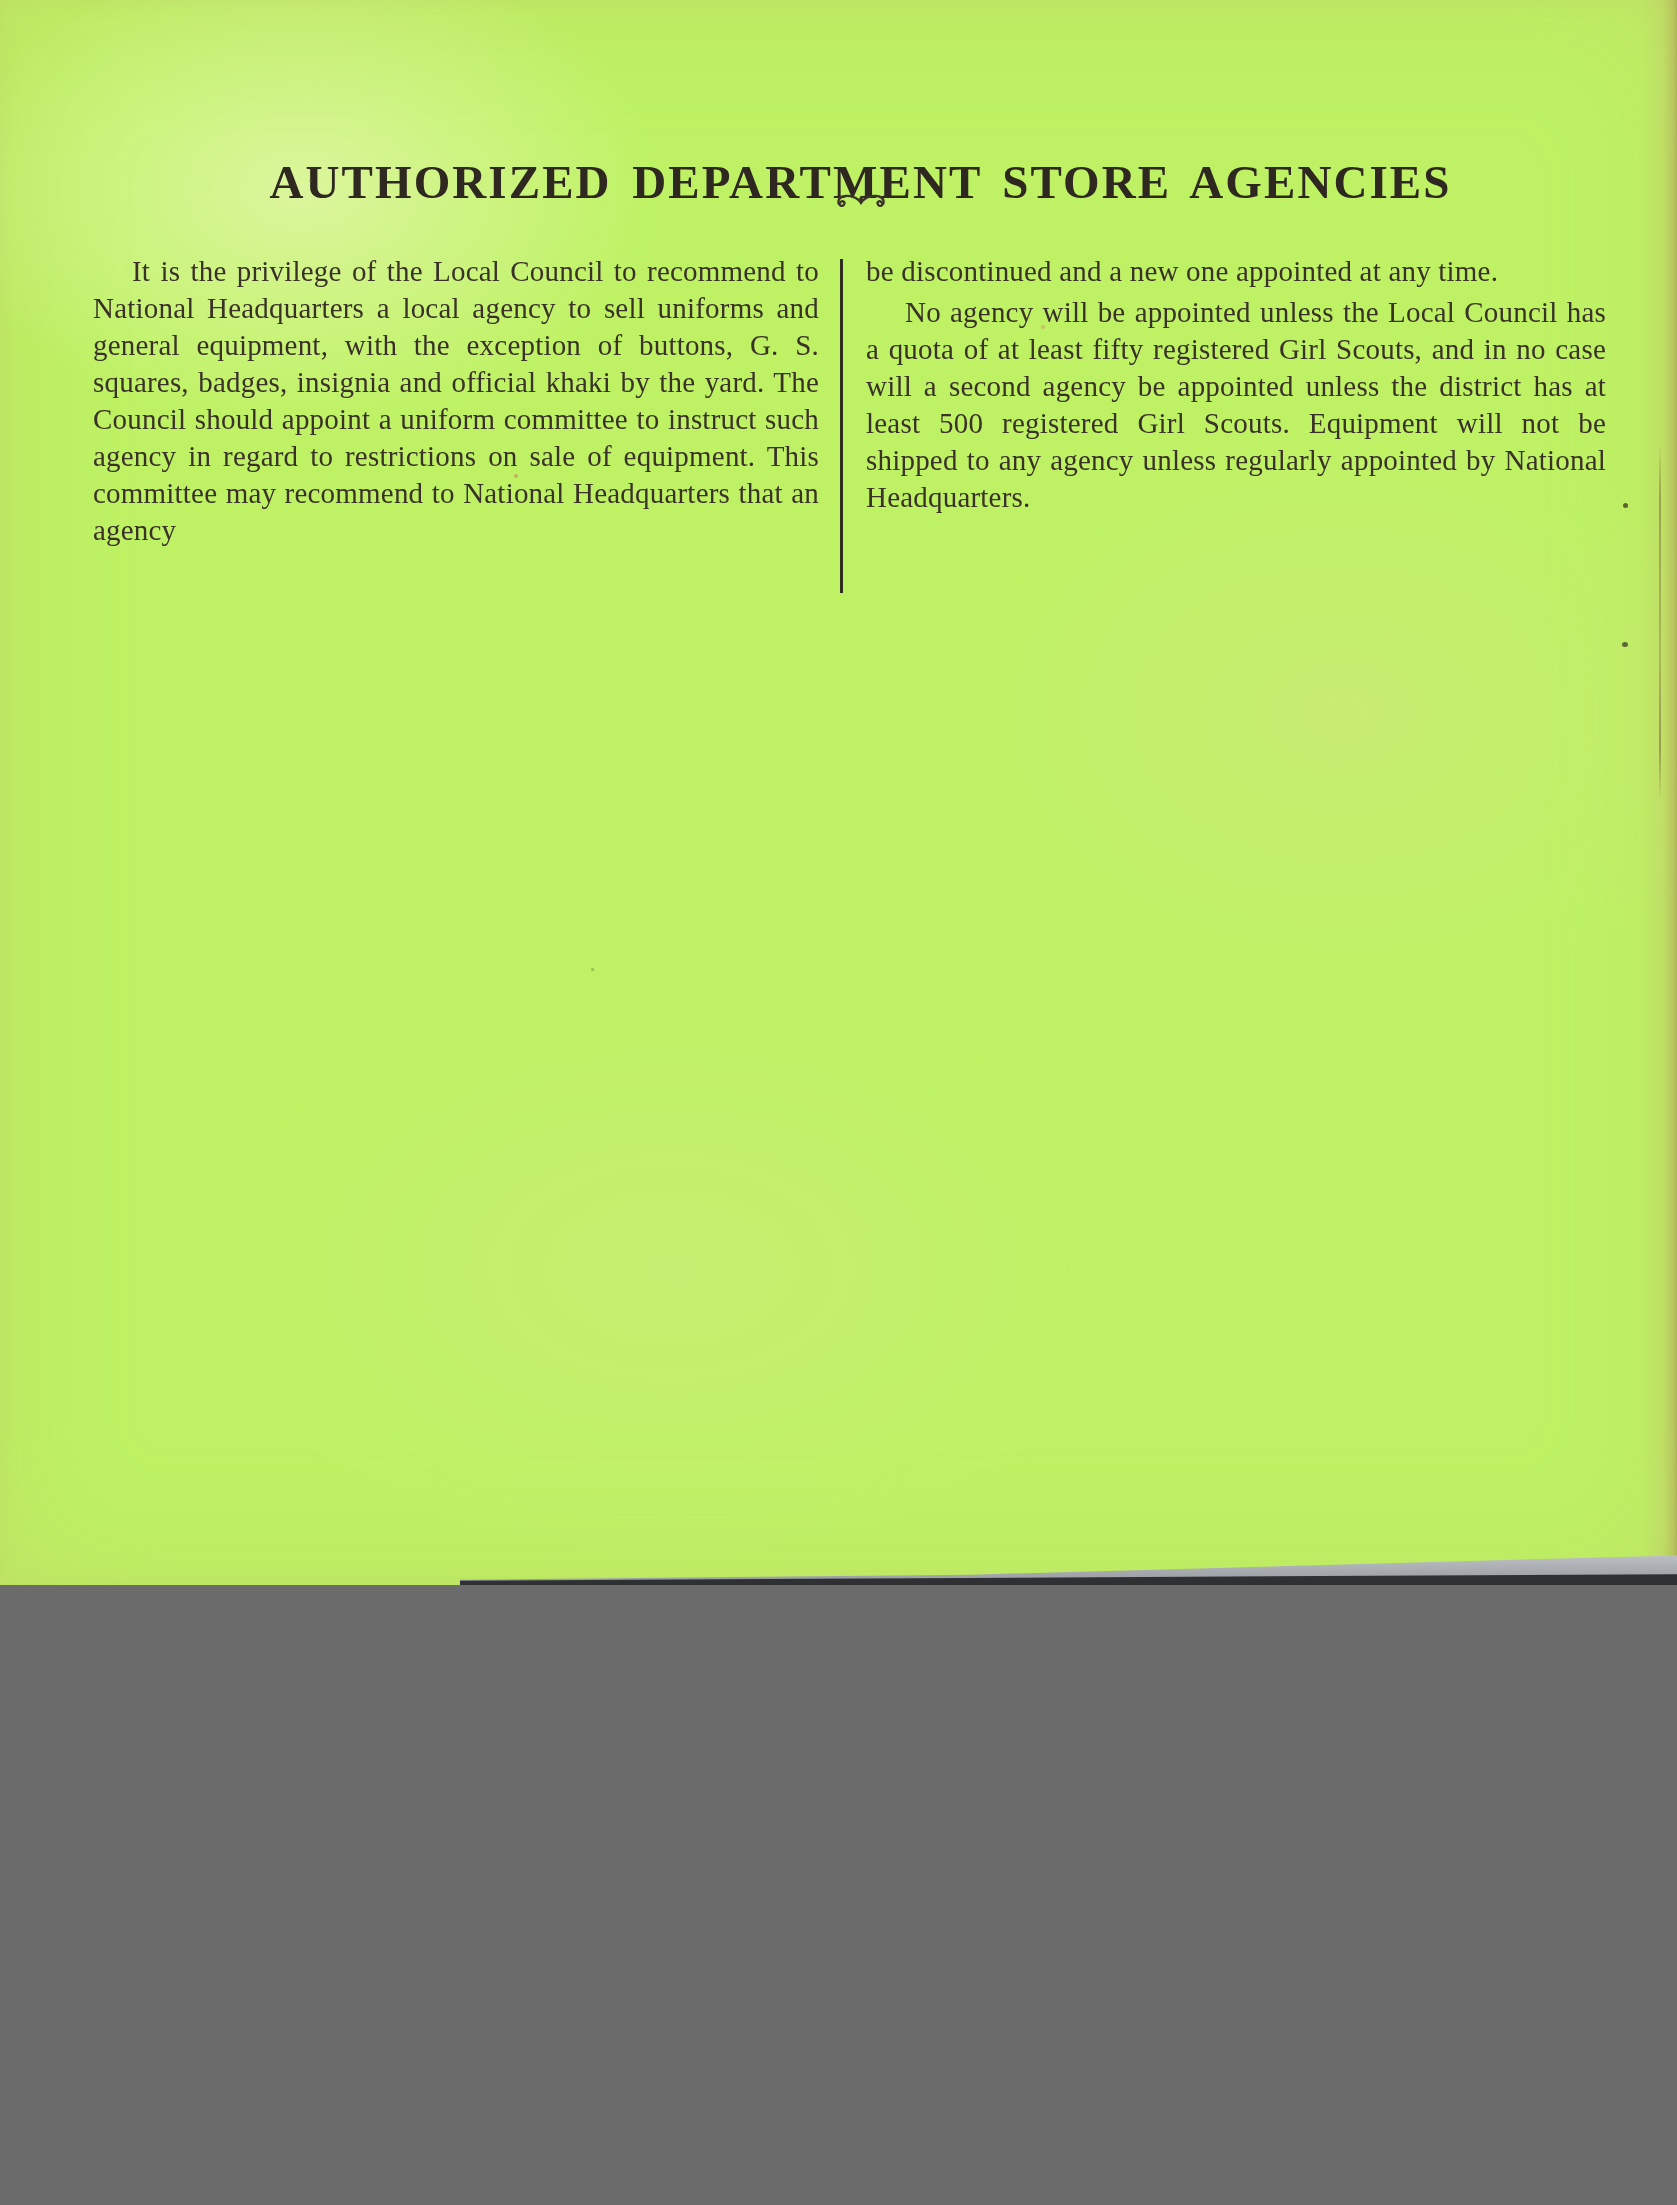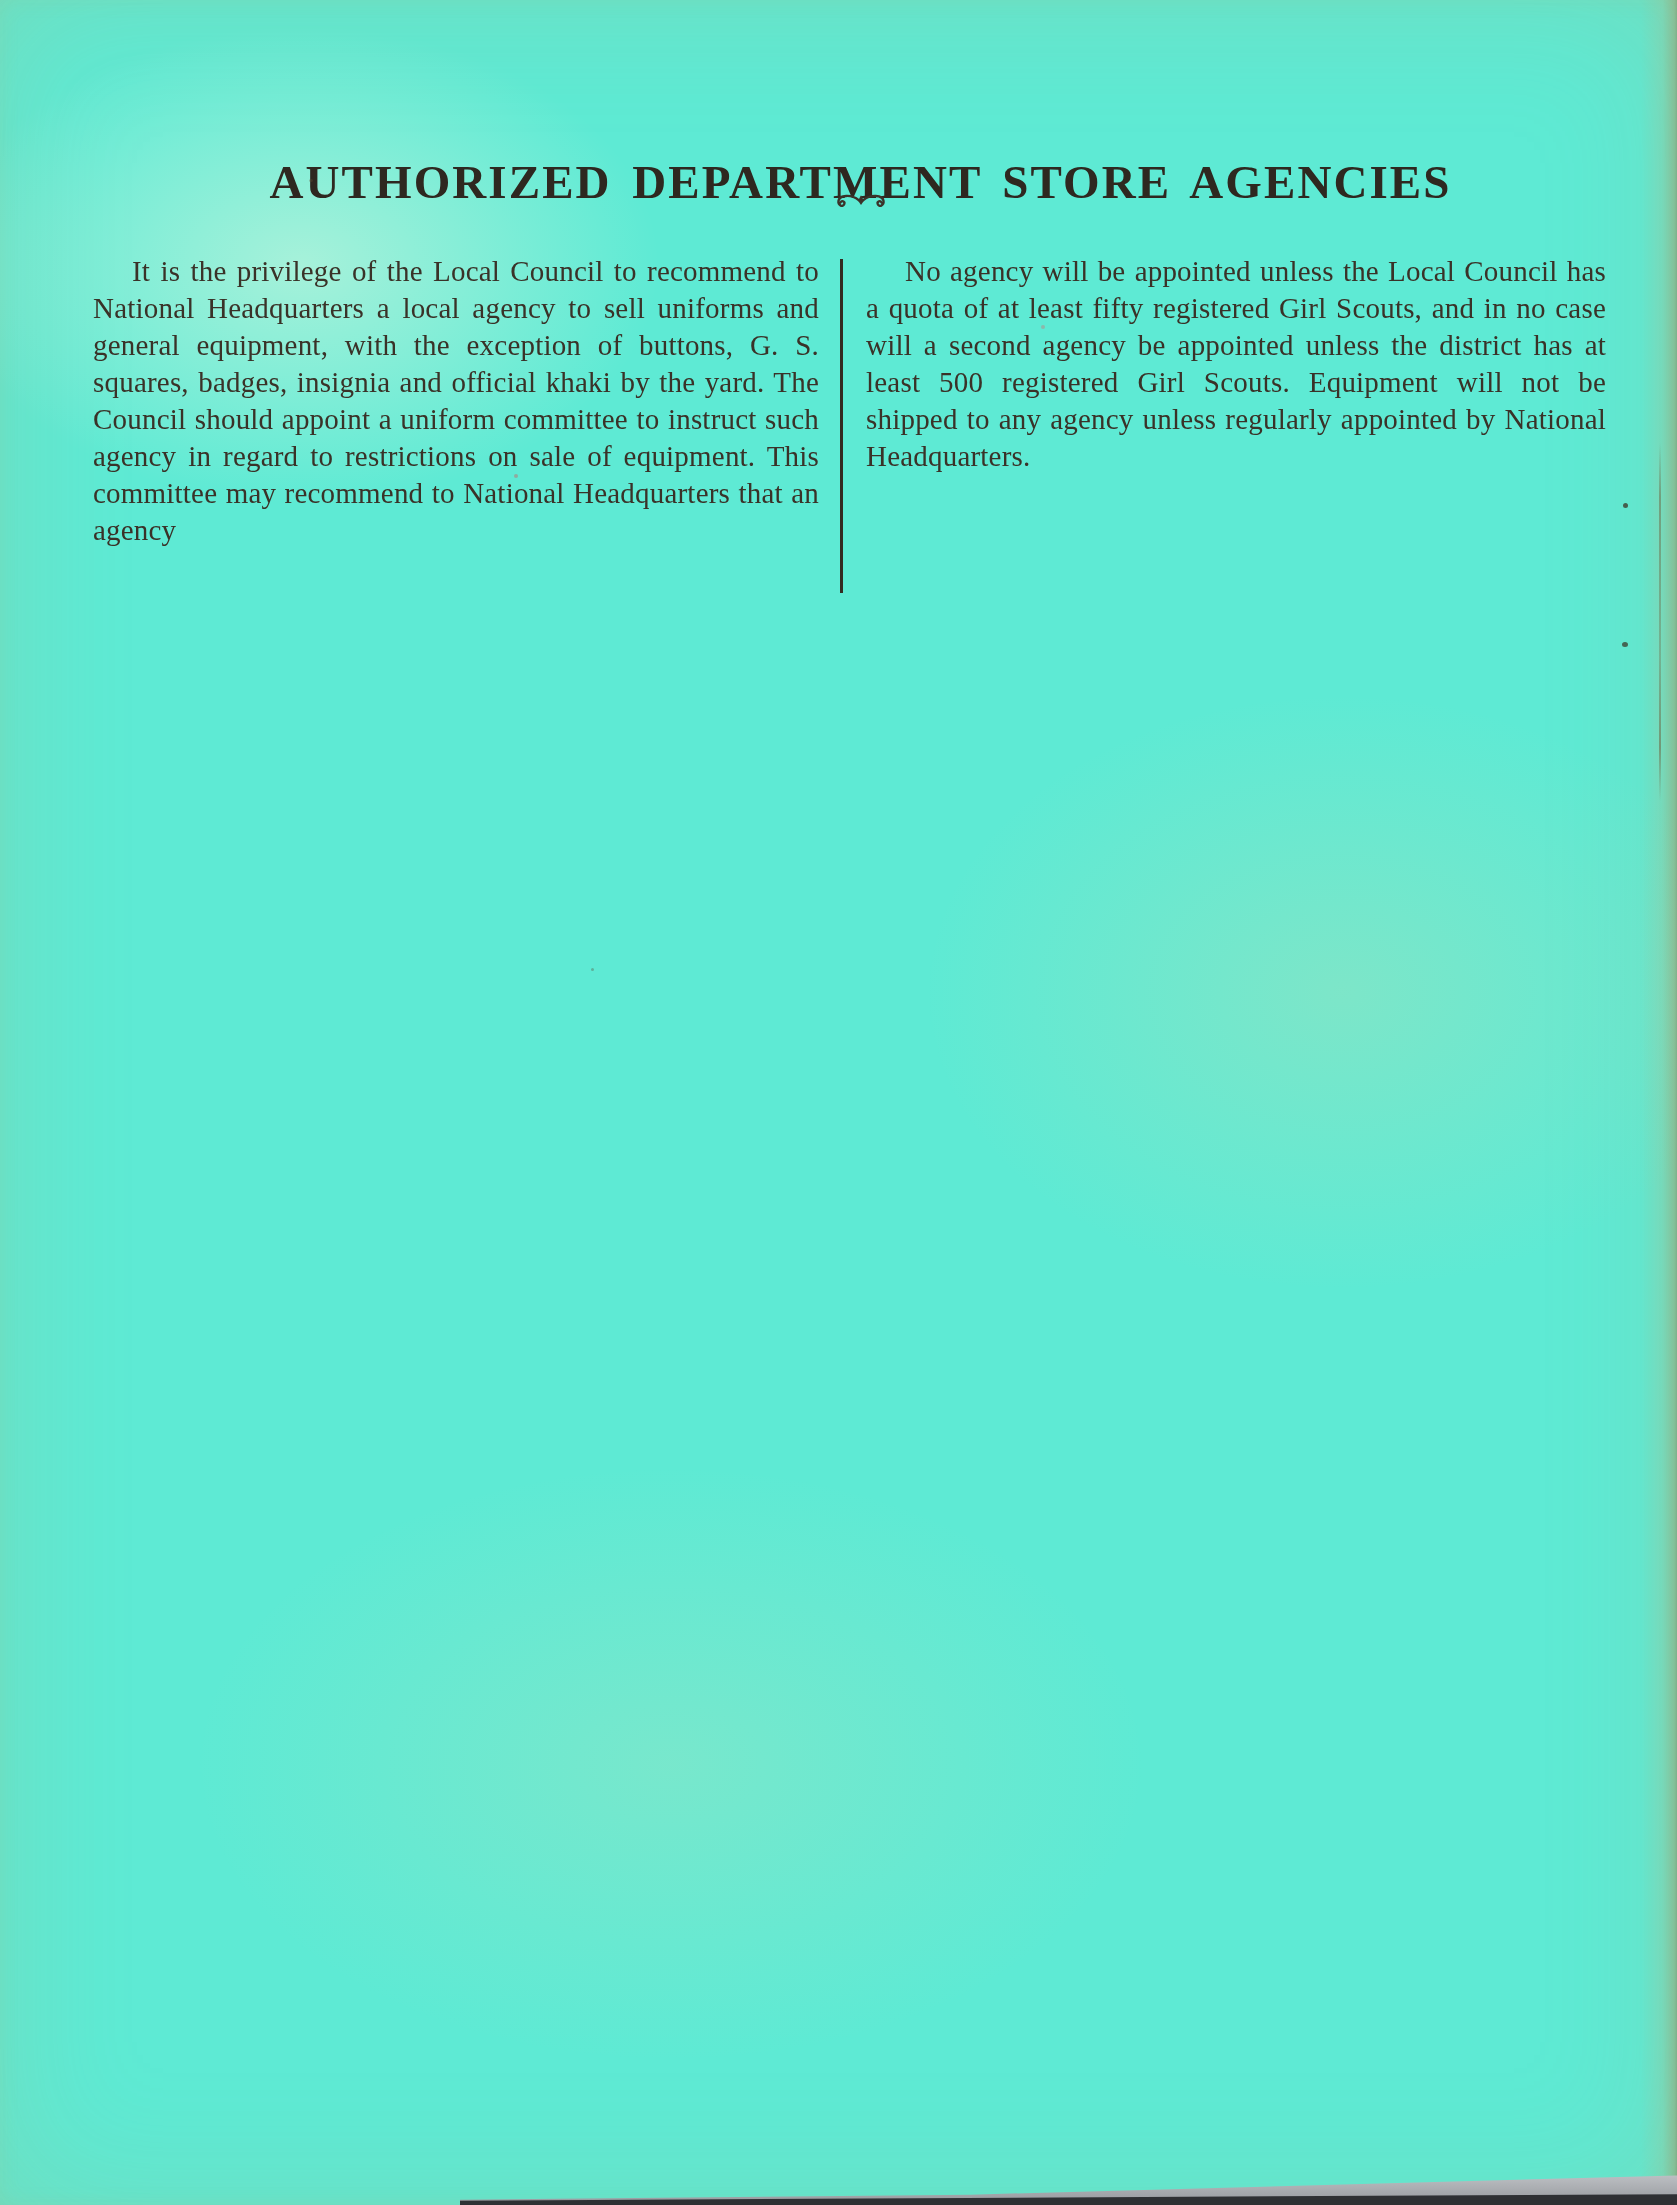--- a/index.html
+++ b/index.html
@@ -3,22 +3,22 @@
 <meta charset="utf-8">
 <style>
   html, body {
     margin: 0;
     padding: 0;
     background: #6b6b6b;
   }
   .page {
     position: relative;
     width: 1677px;
-    height: 2205px;
-    background: #5eead4;
+    height: 1585px;
+    background: #bef264;
     box-shadow: inset 0 0 136px rgba(195,165,100,0.20), inset 0 0 20.4px rgba(200,175,110,0.12);
     overflow: hidden;
     font-family: "Liberation Serif", "DejaVu Serif", serif;
     color: #3a3228;
   }
   
   .page::before {
     content: "";
     position: absolute;
     inset: 0;
@@ -164,20 +164,21 @@
         <path d="M36 7.5 L39.8 14.5 L36 20 L32.2 14.5 Z" fill="#3b332a"></path>
       </svg>
     </span>
   </div>
 
   <div class="text-columns">
     <div class="col col-left">
       <p class="indent">It is the privilege of the Local Council to recommend to National Headquarters a local agency to sell uniforms and general equipment, with the exception of buttons, G. S. squares, badges, insignia and official khaki by the yard. The Council should appoint a uniform committee to instruct such agency in regard to restrictions on sale of equipment. This committee may recommend to National Headquarters that an agency</p>
     </div>
     <div class="col col-right">
+      <p>be discontinued and a new one appointed at any time.</p>
       <p class="indent">No agency will be appointed unless the Local Council has a quota of at least fifty registered Girl Scouts, and in no case will a second agency be appointed unless the district has at least 500 registered Girl Scouts. Equipment will not be shipped to any agency unless regularly appointed by National Headquarters.</p>
     </div>
   </div>
 
   <div class="column-rule"></div>
 
 
   <div class="right-edge-shadow"></div>
   <div class="right-edge-line"></div>
   <div class="bottom-gray-wedge"></div>

